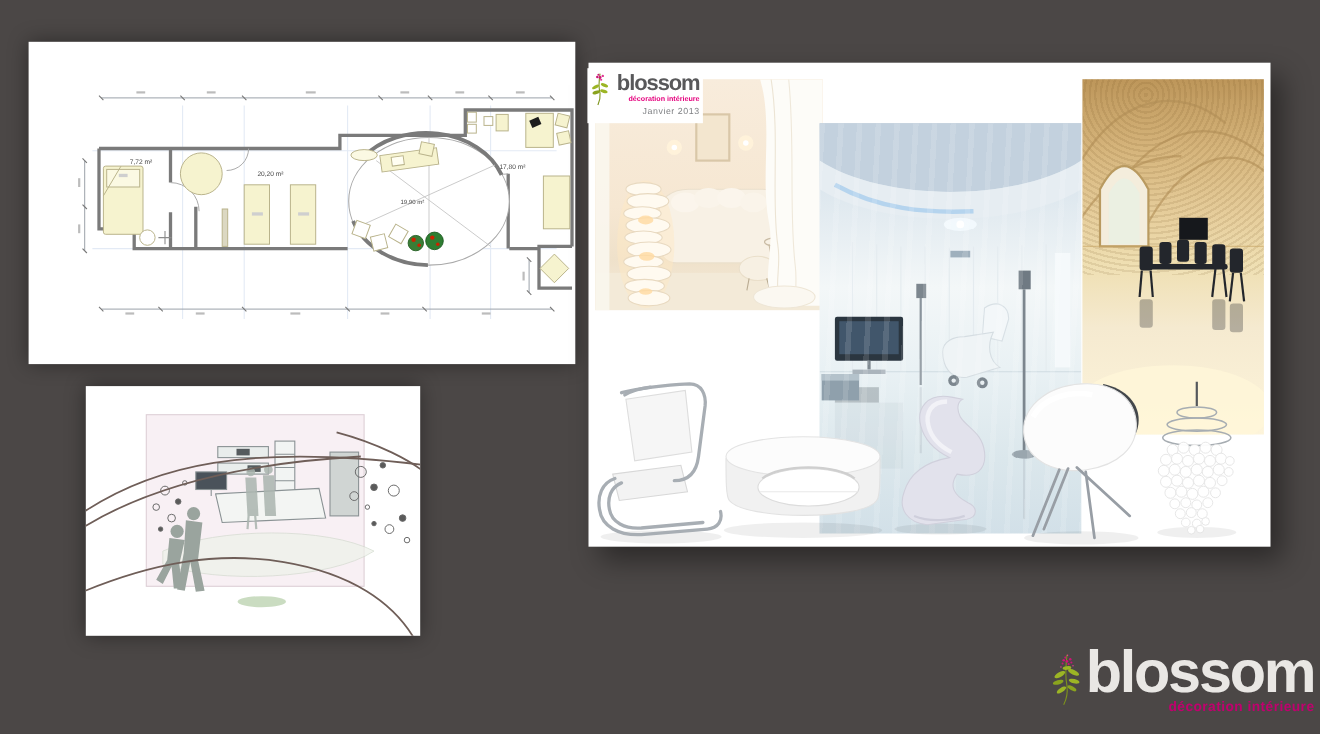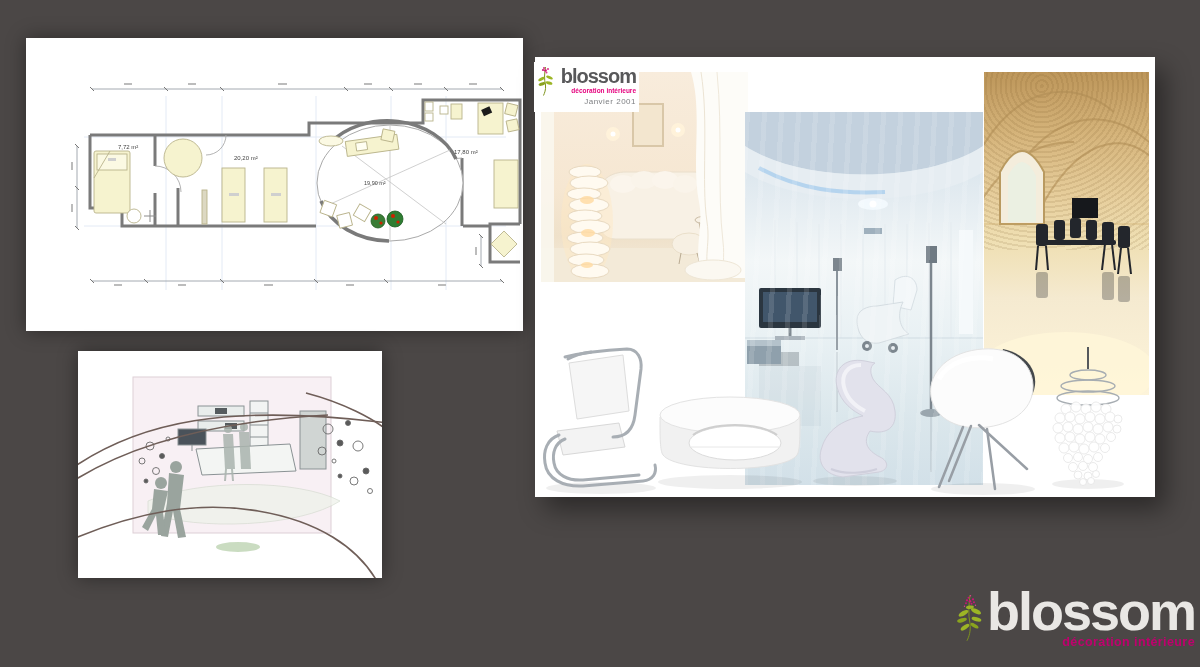--- a/index.html
+++ b/index.html
@@ -410,21 +410,21 @@
         <ellipse cx="24" cy="34" rx="7" ry="3" fill="#9cb525" transform="rotate(16 24 34)"></ellipse>
         <circle cx="17" cy="9" r="2.6" fill="#cc1477"></circle>
           <circle cx="22" cy="6" r="2.2" fill="#e23a93"></circle>
         <circle cx="12" cy="8" r="2.2" fill="#cc1477"></circle>
           <circle cx="19" cy="13" r="2" fill="#e23a93"></circle>
         <circle cx="14" cy="4" r="1.8" fill="#cc1477"></circle>
       </svg>
       <div class="txt">
         <span class="logo-brand">blossom</span>
         <span class="logo-tag">décoration intérieure</span>
-        <span class="logo-date">Janvier 2001</span>
+        <span class="logo-date">Janvier 2013</span>
       </div>
     </header>
 
     <svg class="furniture-svg" width="620" height="178" viewBox="0 0 620 178">
 
       <g fill="#000000" opacity="0.06">
         <ellipse cx="66" cy="169" rx="55" ry="6"></ellipse>
           <ellipse cx="195" cy="163" rx="72" ry="7"></ellipse>
         <ellipse cx="320" cy="162" rx="42" ry="5"></ellipse>
           <ellipse cx="448" cy="170" rx="52" ry="6"></ellipse>

